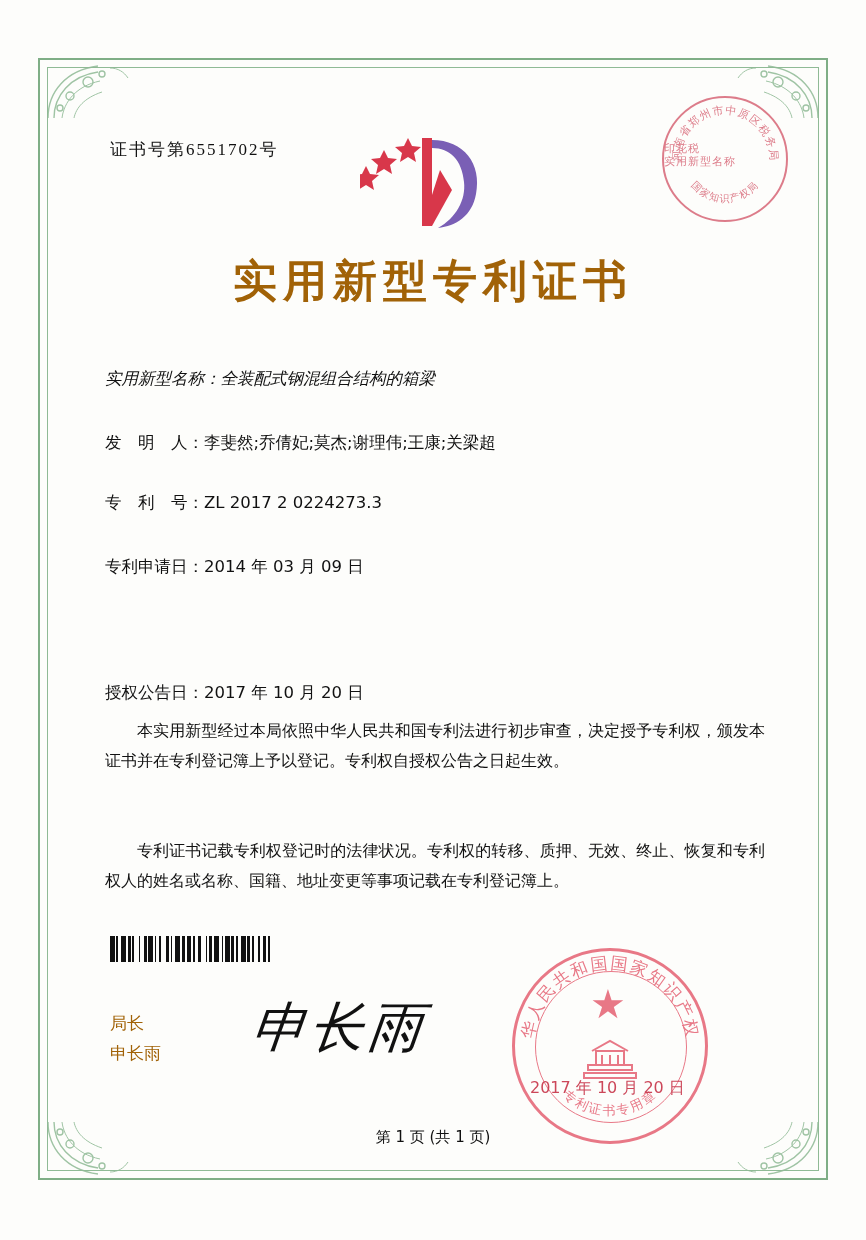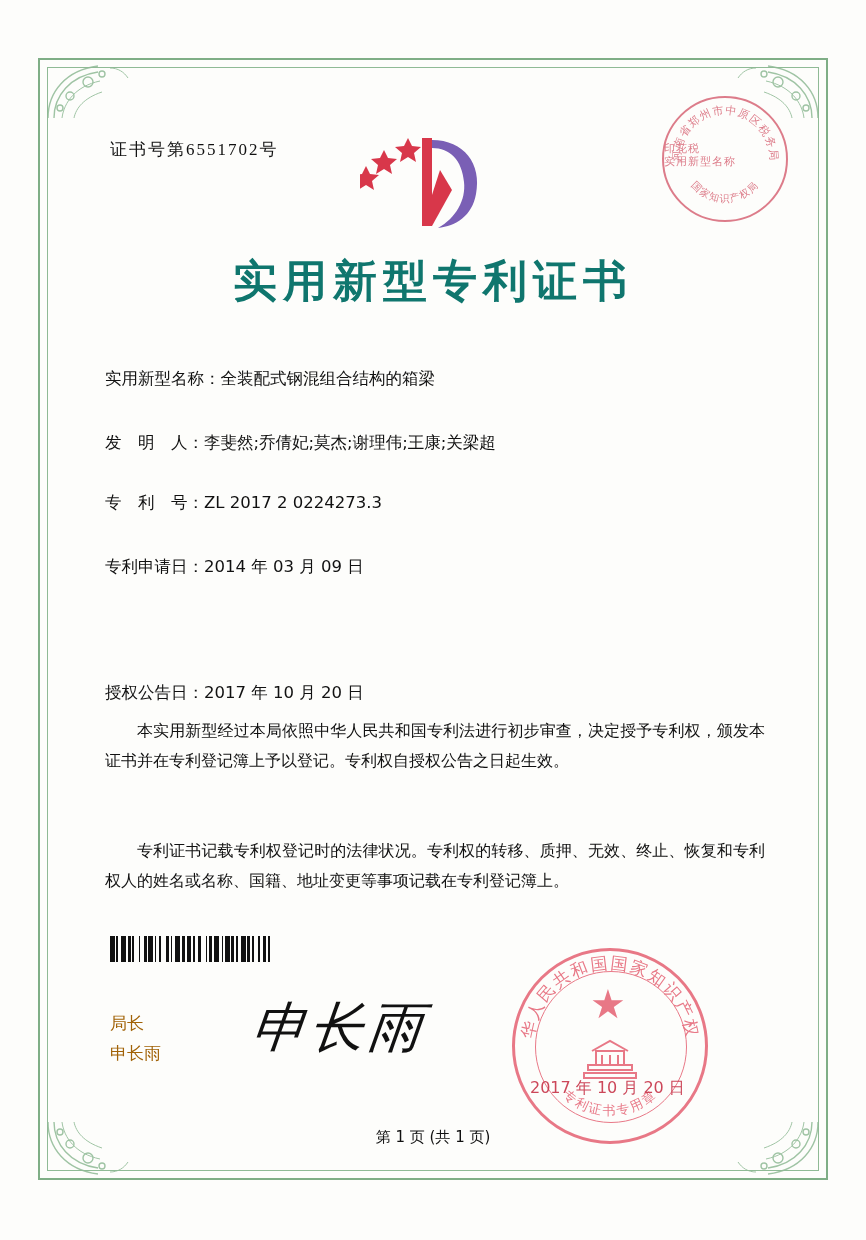--- a/index.html
+++ b/index.html
@@ -71,21 +71,21 @@
   }
 
   .title {
     position: absolute;
     left: 0; top: 252px;
     width: 866px;
     text-align: center;
     font-size: 44px;
     font-weight: bold;
     letter-spacing: 6px;
-    color: #0f766e;
+    color: #a16207;
     font-family: "DejaVu Sans", sans-serif;
   }
 
   
   .stamp-tax {
     position: absolute;
     left: 662px; top: 96px;
     width: 122px; height: 122px;
     border-radius: 50%;
     border: 2.5px solid #d4596b;
@@ -144,21 +144,21 @@
     position: absolute;
     left: 105px;
     font-size: 16.5px;
     color: #111;
     white-space: nowrap;
     font-family: "DejaVu Sans", sans-serif;
   }
   .field .label { letter-spacing: 0px; }
   .field .value { }
 
-  .f1 { top: 368px; }
+  .f1 { top: 368px; font-style: italic; }
   .f2 { top: 432px; }
   .f3 { top: 492px; }
   .f4 { top: 556px; }
   .f5 { top: 620px; }
   .f6 { top: 682px; }
 
   
   .para {
     position: absolute;
     left: 105px;

